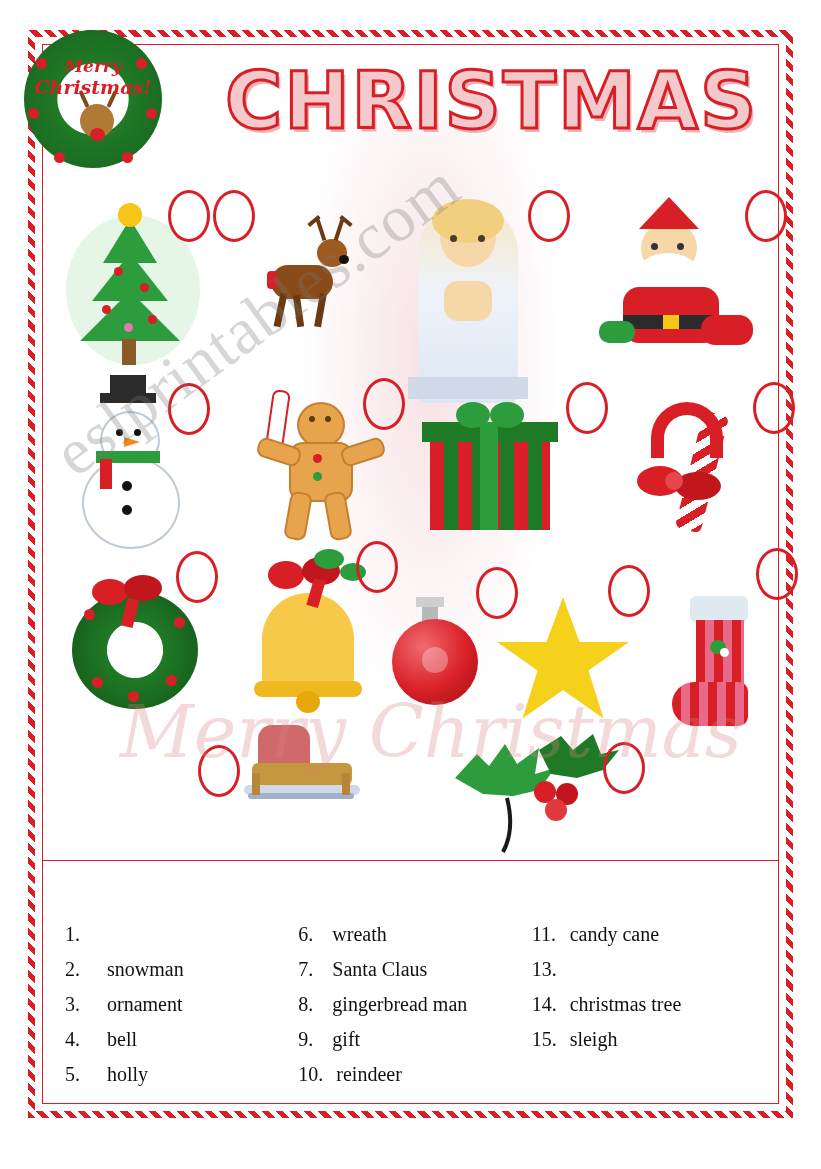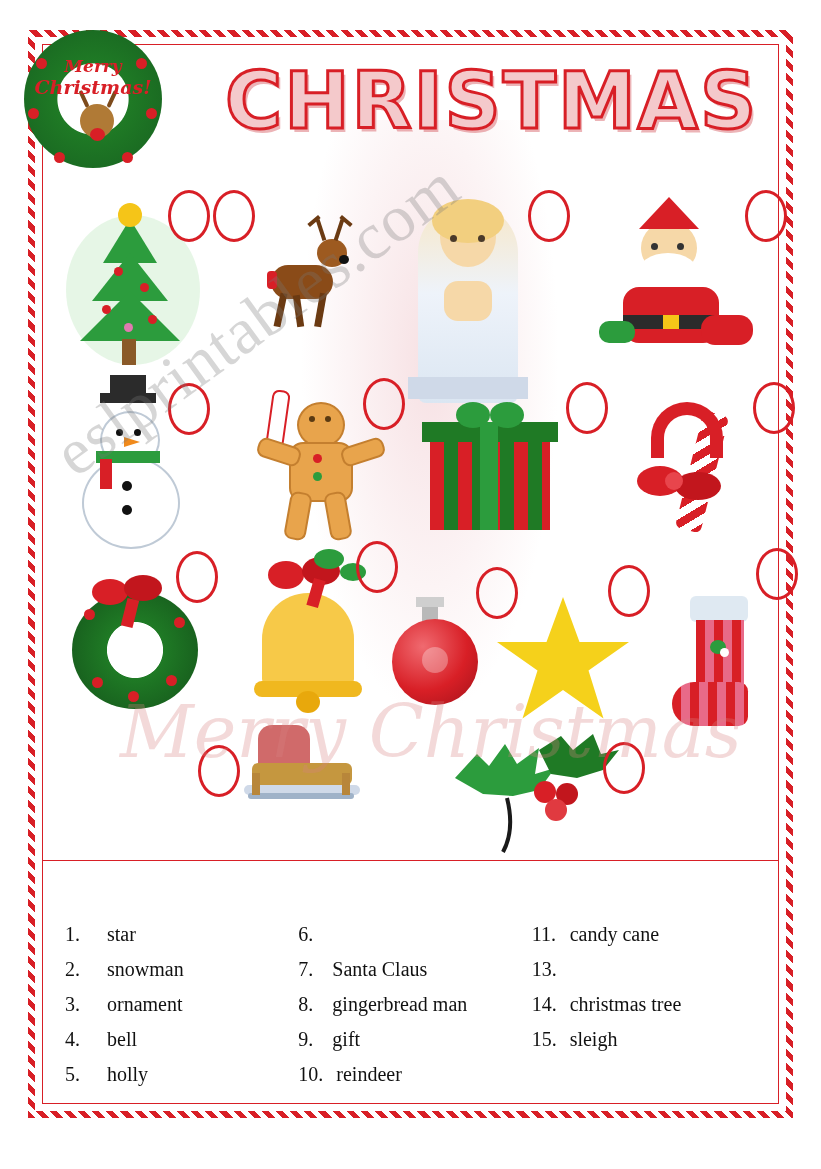--- a/index.html
+++ b/index.html
@@ -445,21 +445,20 @@
   <div class="wm-script">Merry Christmas</div>
   <div class="wm-diagonal">eslprintables.com</div>
 
   <div class="exercise">
 
     <div class="cols">
 
       <div class="col first">
         <div class="word-row">
           <span class="word-num">1.</span>
-          <span class="word-txt">star</span>
         </div>
         <div class="word-row">
           <span class="word-num">2.</span>
           <span class="word-txt">snowman</span>
         </div>
         <div class="word-row">
           <span class="word-num">3.</span>
           <span class="word-txt">ornament</span>
         </div>
         <div class="word-row">
@@ -468,20 +467,21 @@
         </div>
         <div class="word-row">
           <span class="word-num">5.</span>
           <span class="word-txt">holly</span>
         </div>
       </div>
 
       <div class="col">
         <div class="word-row">
           <span class="word-num">6.</span>
+          <span class="word-txt">wreath</span>
         </div>
         <div class="word-row">
           <span class="word-num">7.</span>
           <span class="word-txt">Santa Claus</span>
         </div>
         <div class="word-row">
           <span class="word-num">8.</span>
           <span class="word-txt">gingerbread man</span>
         </div>
         <div class="word-row">

